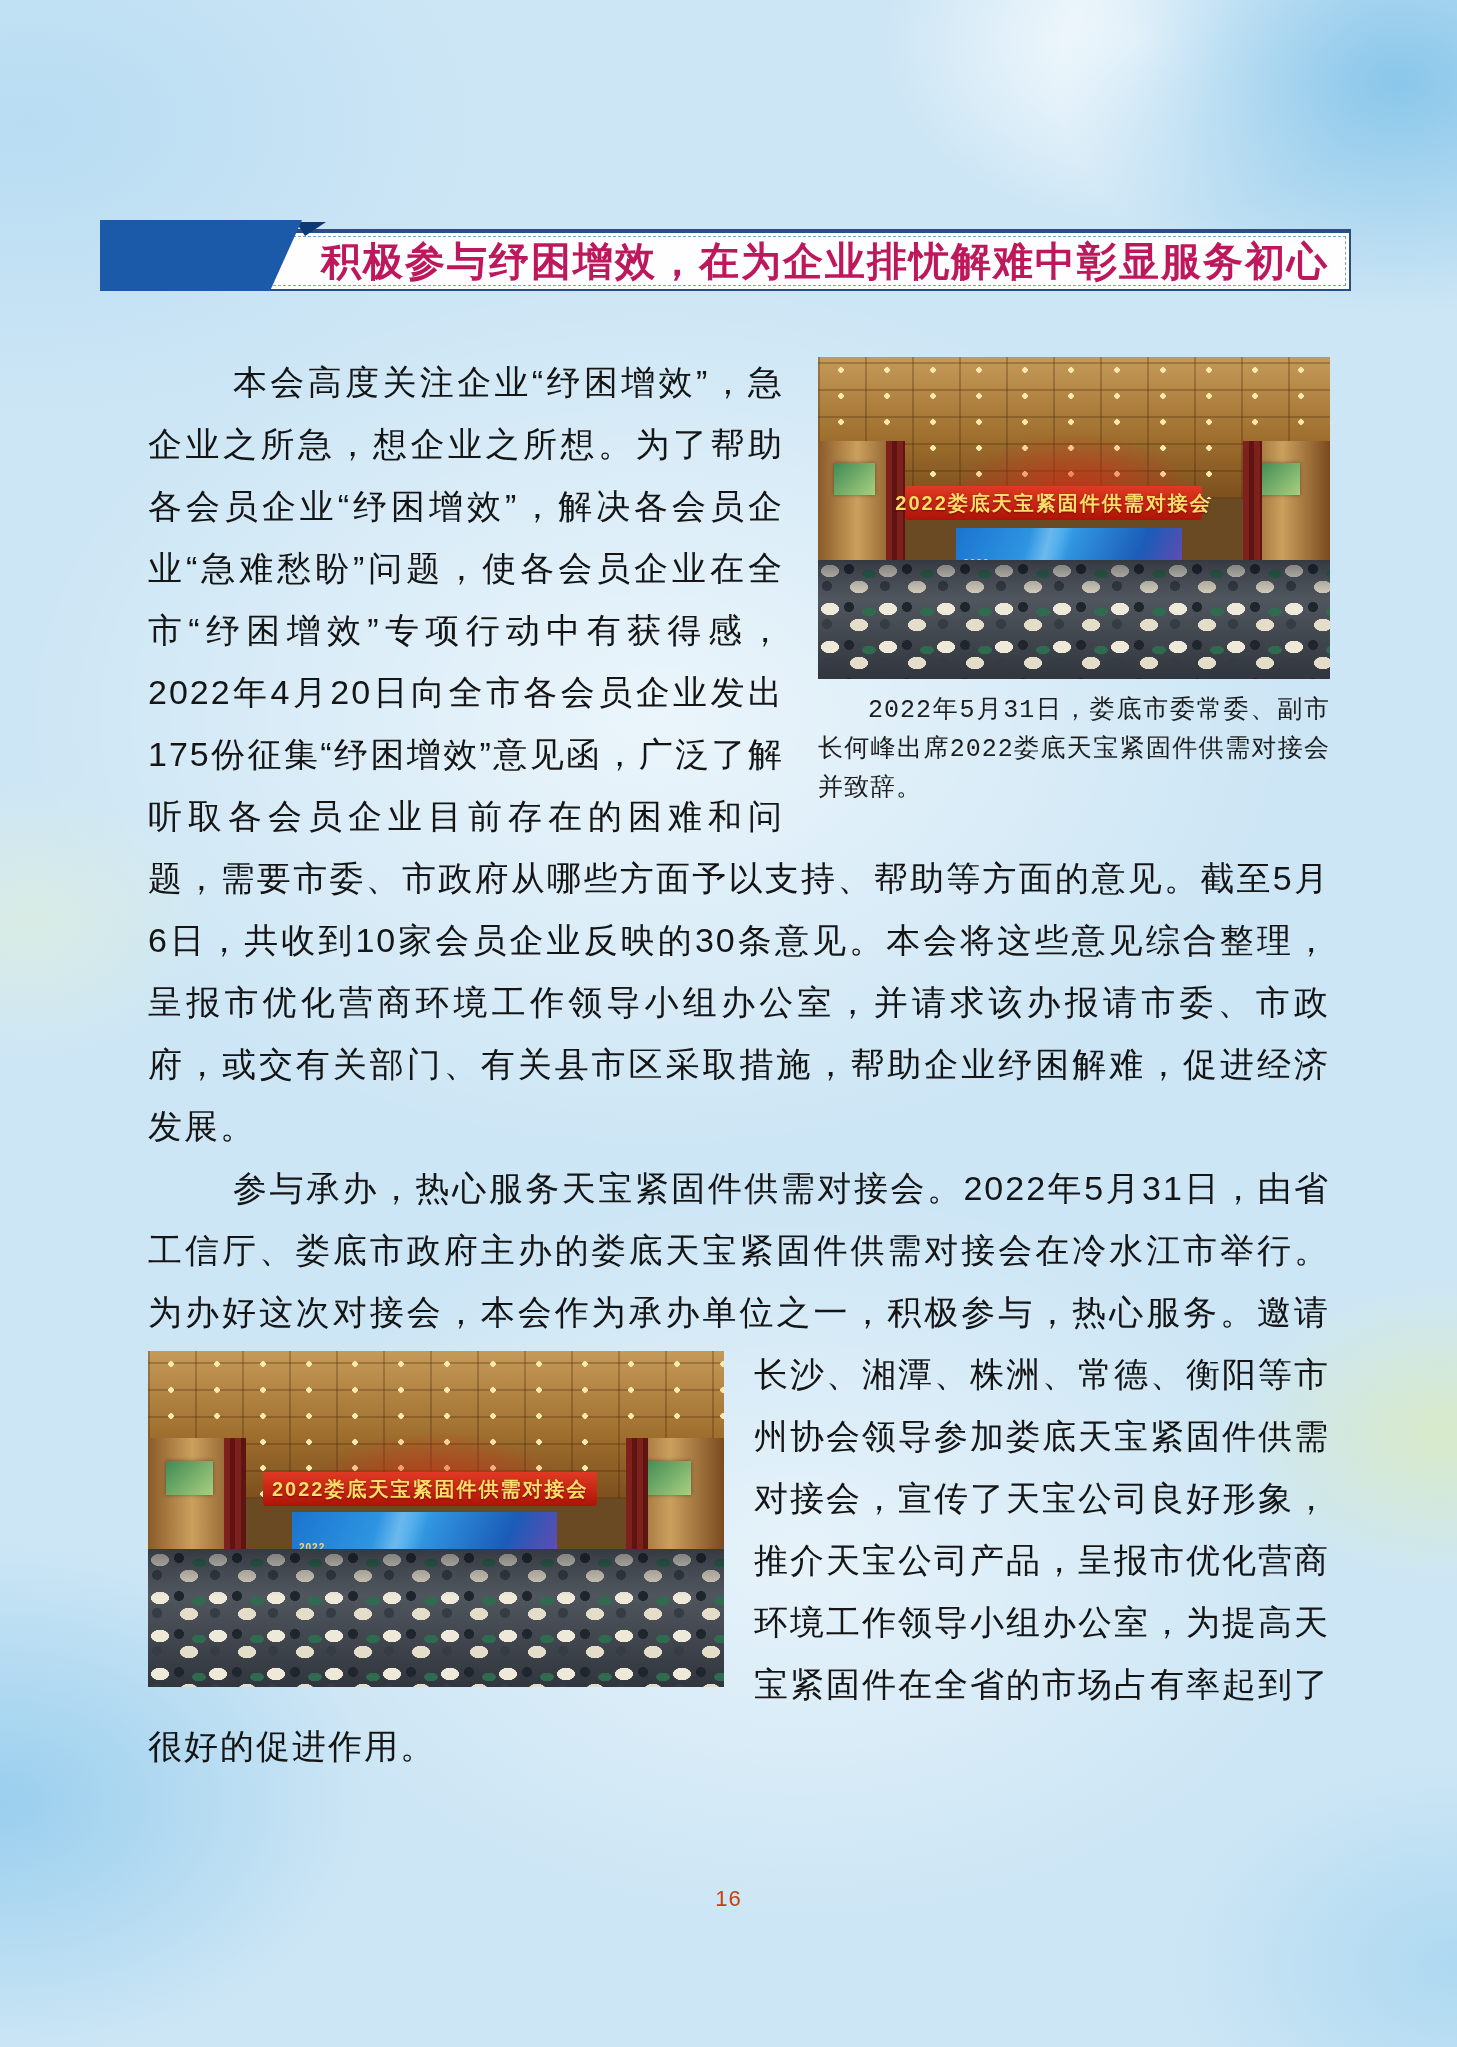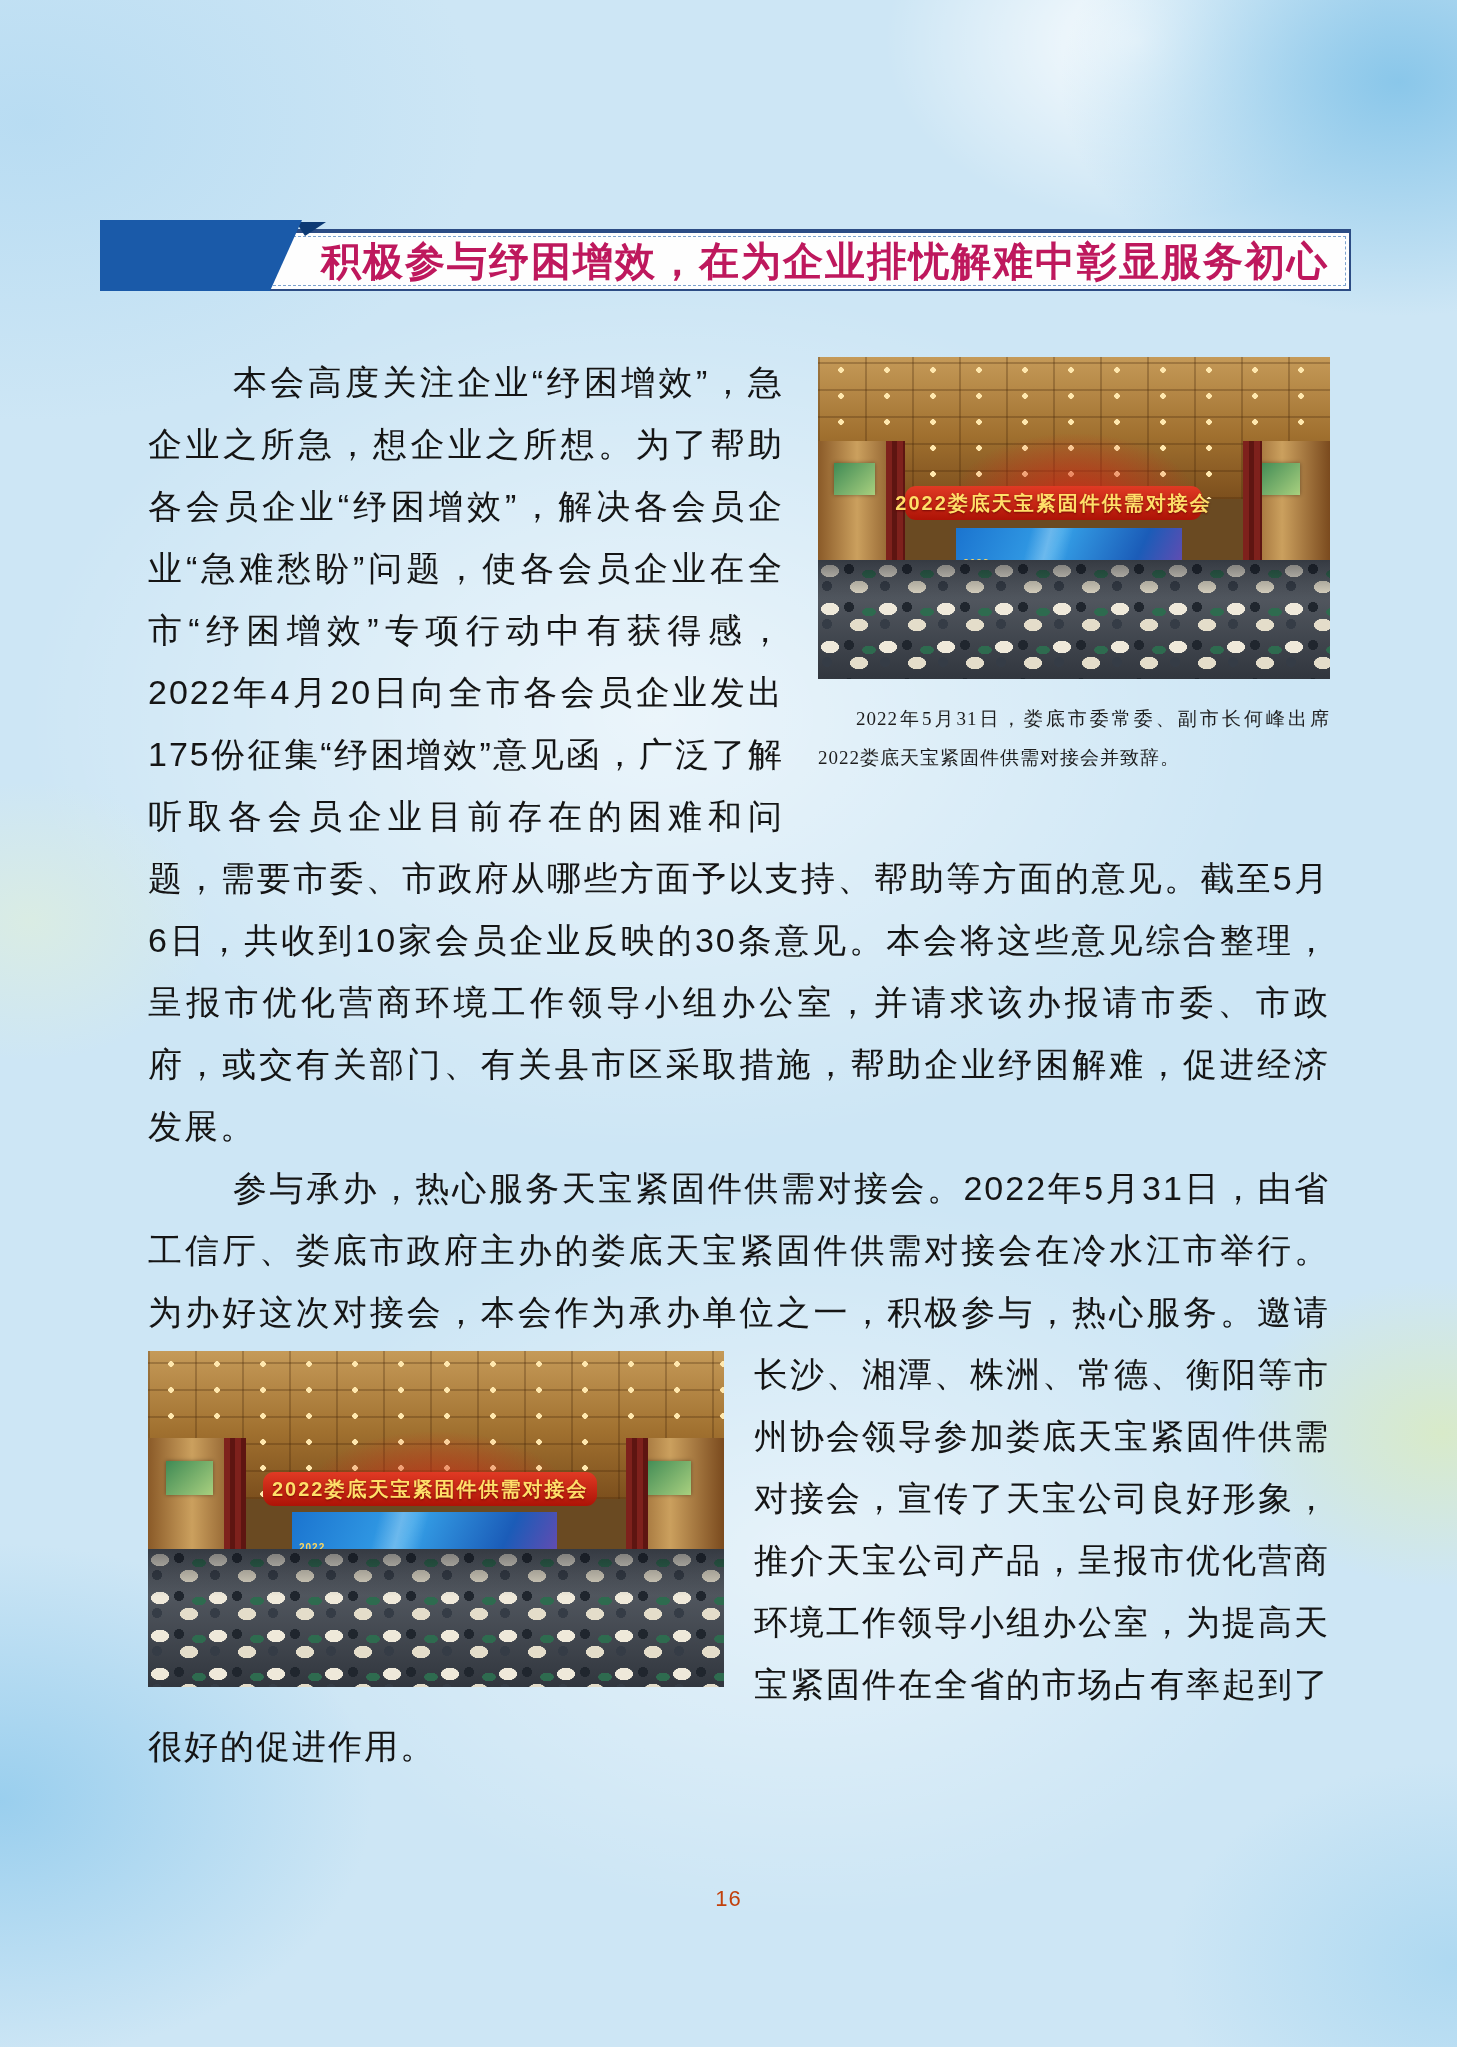--- a/index.html
+++ b/index.html
@@ -34,22 +34,22 @@
 
   
   .content{position:absolute;left:148px;top:351px;width:1182px;
     font-size:34px;line-height:62px;letter-spacing:2px;color:#151515;text-align:justify;}
   .content p{margin:0;text-indent:2.5em;}
 
   
   .float-card{display:block;text-indent:0;}
   .float-card.right{float:right;width:512px;margin:6px 0 16px 34px;}
   .float-card.left{float:left;width:576px;margin:8px 30px 8px 0;}
-  .photo-caption{display:block;font-family:Liberation Serif, serif;font-size:19px;line-height:39px;
-    letter-spacing:1px;color:#1d1d1d;text-indent:2em;margin-top:20px;text-align:justify;}
+  .photo-caption{display:block;font-family:Liberation Mono, monospace;font-size:25px;line-height:39px;
+    letter-spacing:1px;color:#1d1d1d;text-indent:2em;margin-top:12px;text-align:justify;}
   .float-card.left .photo-caption{padding-right:84px;}
 
   
   .photo{display:block;position:relative;width:100%;overflow:hidden;background:#6a4a22;}
   .photo.v1{height:322px;}
   .photo.v2{height:336px;}
   .photo span{display:block;position:absolute;}
   .ph-ceiling{left:0;right:0;top:0;height:44%;
     background-image:
       radial-gradient(circle 3px at 23px 13px, #ffe8ae 85%, rgba(255,232,174,0) 100%),
@@ -62,21 +62,21 @@
   .ph-wall{top:26%;bottom:36%;width:17%;
     background:linear-gradient(90deg,#8a5a28,#cba05e 45%,#7a4a1e);}
   .ph-wall.l{left:0;}
   .ph-wall.r{right:0;}
   .ph-wall::before{content:"";position:absolute;top:18%;left:18%;width:48%;height:26%;
     background:linear-gradient(135deg,#3f8a55,#a9d07f);box-shadow:0 0 4px rgba(0,0,0,.4);}
   .ph-wall::after{content:"";position:absolute;top:0;bottom:0;width:22%;
     background:repeating-linear-gradient(90deg,#7e211c 0 6px,#5e1511 6px 11px);}
   .ph-wall.l::after{right:0;}
   .ph-wall.r::after{left:0;}
-  .ph-banner{left:17%;width:58%;top:40%;height:34px;border-radius:11px;
+  .ph-banner{left:17%;width:58%;top:40%;height:34px;border-radius:3px;
     background:linear-gradient(#e03a24,#ad1306);color:#ffdf69;font-weight:bold;font-size:20px;
     letter-spacing:2px;display:flex !important;align-items:center;justify-content:center;
     text-shadow:0 1px 2px rgba(90,0,0,.7);white-space:nowrap;}
   .photo.v2 .ph-banner{left:20%;top:36%;}
   .ph-screen{left:27%;width:44%;top:53%;height:30%;overflow:hidden;
     background:linear-gradient(115deg,#1b74cf 0%,#35a1e8 40%,#1b5cb8 72%,#8a43ae 100%);}
   .photo.v2 .ph-screen{left:25%;width:46%;top:48%;height:32%;}
   .ph-screen::before{content:"";position:absolute;inset:0;
     background:linear-gradient(105deg, rgba(255,255,255,0) 30%, rgba(255,255,255,.28) 38%, rgba(255,255,255,0) 47%);}
   .ph-screen-logo{left:7px;top:5px;font-size:10px;font-weight:bold;color:#ffd75e;letter-spacing:1px;}

